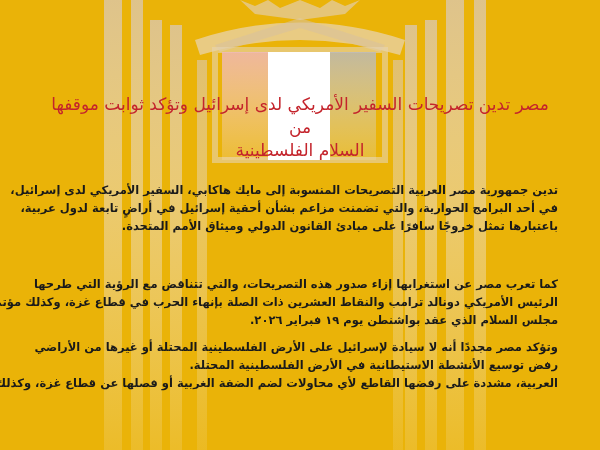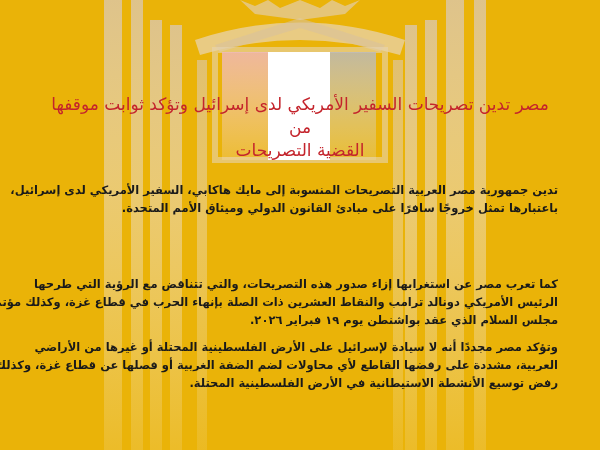--- a/index.html
+++ b/index.html
@@ -106,33 +106,34 @@
     <rect x="268" y="52" width="62" height="108" fill="#ffffff"></rect>
     <rect x="330" y="52" width="46" height="108" fill="url(#grayV)"></rect>
 
     <rect x="197" y="60" width="10" height="390" fill="url(#goldV)" opacity="0.8"></rect>
     <rect x="393" y="60" width="10" height="390" fill="url(#goldV)" opacity="0.8"></rect>
   </svg>
 
   <div class="content">
     <h1 class="title">
       <span style="display:block">مصر تدين تصريحات السفير الأمريكي لدى إسرائيل وتؤكد ثوابت موقفها من</span>
-      <span style="display:block">القضية التصريحات</span>
+      <span style="display:block">السلام الفلسطينية</span>
     </h1>
 
     <p class="para p1">
       <span class="line">تدين جمهورية مصر العربية التصريحات المنسوبة إلى مايك هاكابي، السفير الأمريكي لدى إسرائيل،</span>
+      <span class="line">في أحد البرامج الحوارية، والتي تضمنت مزاعم بشأن أحقية إسرائيل في أراضٍ تابعة لدول عربية،</span>
       <span class="line">باعتبارها تمثل خروجًا سافرًا على مبادئ القانون الدولي وميثاق الأمم المتحدة.</span>
     </p>
 
     <p class="para p2">
       <span class="line">كما تعرب مصر عن استغرابها إزاء صدور هذه التصريحات، والتي تتناقض مع الرؤية التي طرحها</span>
       <span class="line">الرئيس الأمريكي دونالد ترامب والنقاط العشرين ذات الصلة بإنهاء الحرب في قطاع غزة، وكذلك مؤتمر</span>
       <span class="line">مجلس السلام الذي عقد بواشنطن يوم ١٩ فبراير ٢٠٢٦.</span>
     </p>
 
     <p class="para p3">
       <span class="line">وتؤكد مصر مجددًا أنه لا سيادة لإسرائيل على الأرض الفلسطينية المحتلة أو غيرها من الأراضي</span>
+      <span class="line">رفض توسيع الأنشطة الاستيطانية في الأرض الفلسطينية المحتلة.</span>
       <span class="line">العربية، مشددة على رفضها القاطع لأي محاولات لضم الضفة الغربية أو فصلها عن قطاع غزة، وكذلك</span>
-      <span class="line">رفض توسيع الأنشطة الاستيطانية في الأرض الفلسطينية المحتلة.</span>
     </p>
   </div>
 </div>
 
 </body></html>

